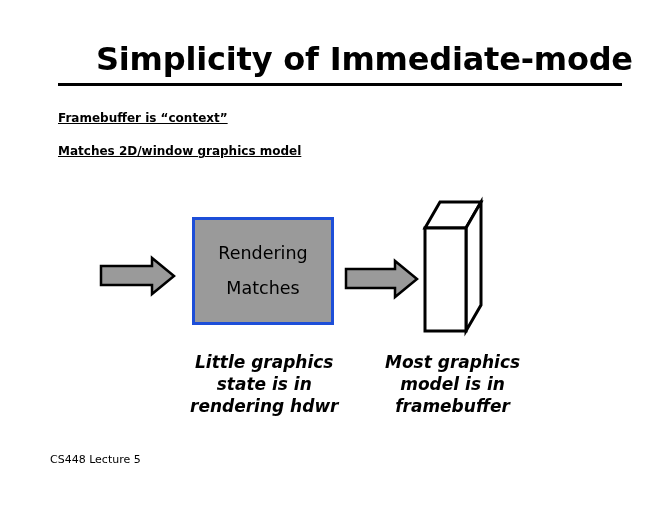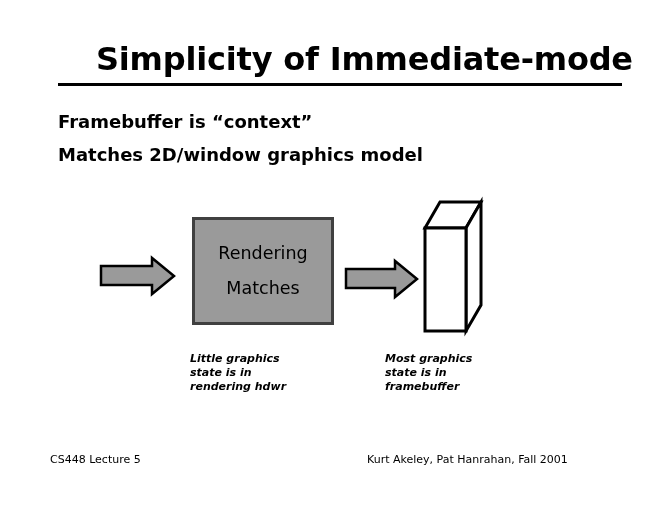--- a/index.html
+++ b/index.html
@@ -37,24 +37,25 @@
     top: 83px;
     width: 564px;
     height: 3px;
     background: #000000;
   }
 
   
   .bullet-line {
     position: absolute;
     left: 58px;
-    font-size: 18px;
+    font-size: 12px;
     font-weight: bold;
     color: #000000;
     white-space: nowrap;
+    text-decoration: underline;
   }
   #bullet-0 { top: 111px; }
   #bullet-1 { top: 144px; }
 
   
   #diagram {
     position: absolute;
     left: 0;
     top: 0;
     width: 660px;
@@ -62,21 +63,21 @@
   }
 
   
   #render-box {
     position: absolute;
     left: 192px;
     top: 217px;
     width: 142px;
     height: 108px;
     background: #9a9a9a;
-    border: 3px solid #404040;
+    border: 3px solid #1d4ed8;
     box-sizing: border-box;
     display: flex;
     flex-direction: column;
     align-items: center;
     justify-content: center;
   }
   #render-box .box-line {
     font-size: 17.5px;
     font-weight: normal;
     color: #000000;
@@ -94,26 +95,27 @@
   
   #fb-svg {
     position: absolute;
     left: 418px;
     top: 196px;
   }
 
   
   .caption {
     position: absolute;
-    font-size: 11px;
+    font-size: 17px;
     font-weight: bold;
     font-style: italic;
     color: #000000;
     line-height: 1.28;
     white-space: pre-line;
+    text-align: center;
   }
   #caption-left  { left: 190px; top: 352px; }
   #caption-right { left: 385px; top: 352px; }
 
   
   .footer {
     position: absolute;
     top: 453px;
     font-size: 11px;
     font-weight: normal;
@@ -158,22 +160,21 @@
       <polygon points="48,32 63,6 63,109 48,135" fill="#ffffff" stroke="#000000" stroke-width="3" stroke-linejoin="miter"></polygon>
 
       <rect x="7" y="32" width="41" height="103" fill="#ffffff" stroke="#000000" stroke-width="3" stroke-linejoin="miter"></rect>
     </svg>
 
     <div class="caption" id="caption-left">Little graphics
 state is in
 rendering hdwr</div>
 
     <div class="caption" id="caption-right">Most graphics
-state is in
+model is in
 framebuffer</div>
 
   </div>
 
   <div class="footer" id="footer-left">CS448 Lecture 5</div>
 
-  <div class="footer" id="footer-right">Kurt Akeley, Pat Hanrahan, Fall 2001</div>
 
 </div>
 
 </body></html>

